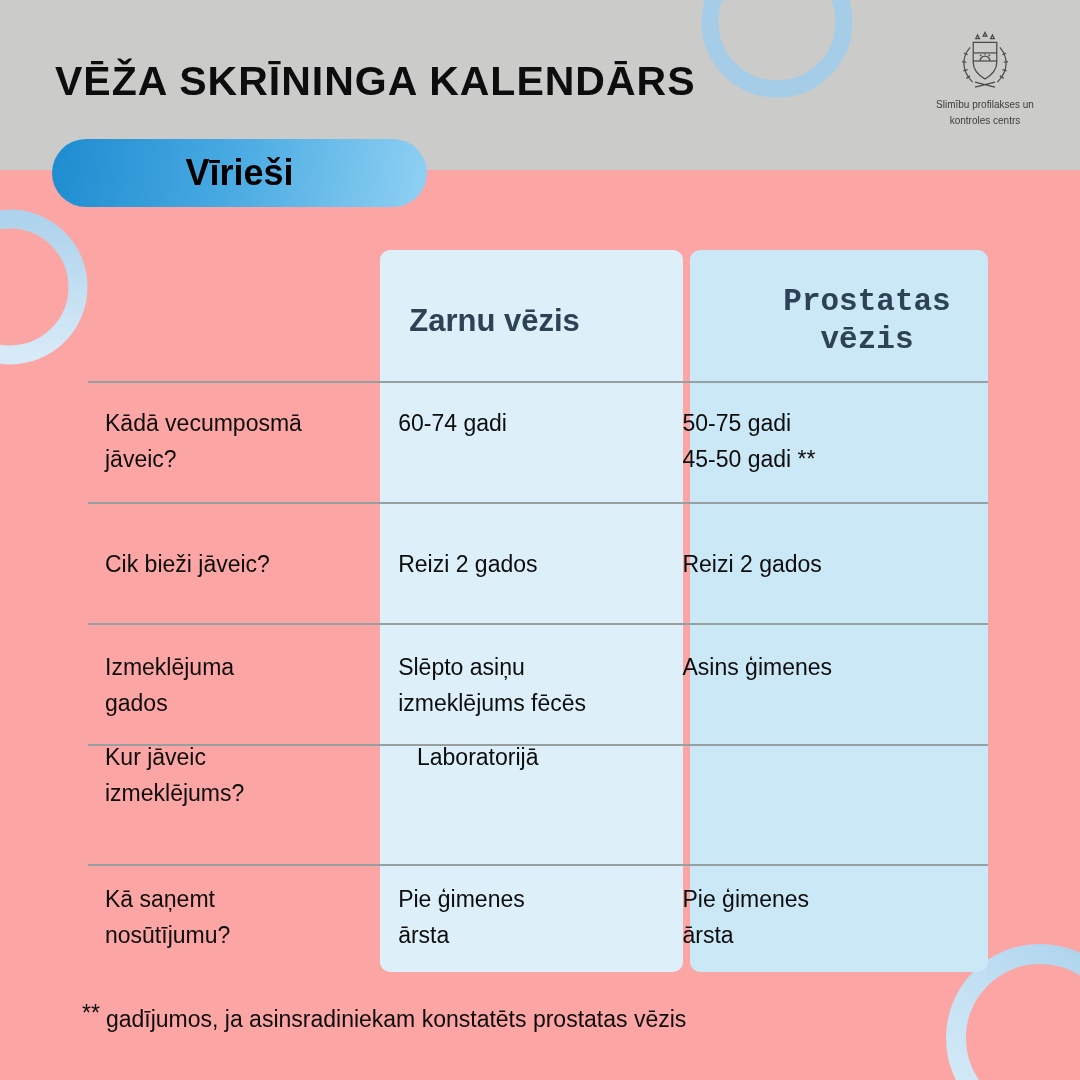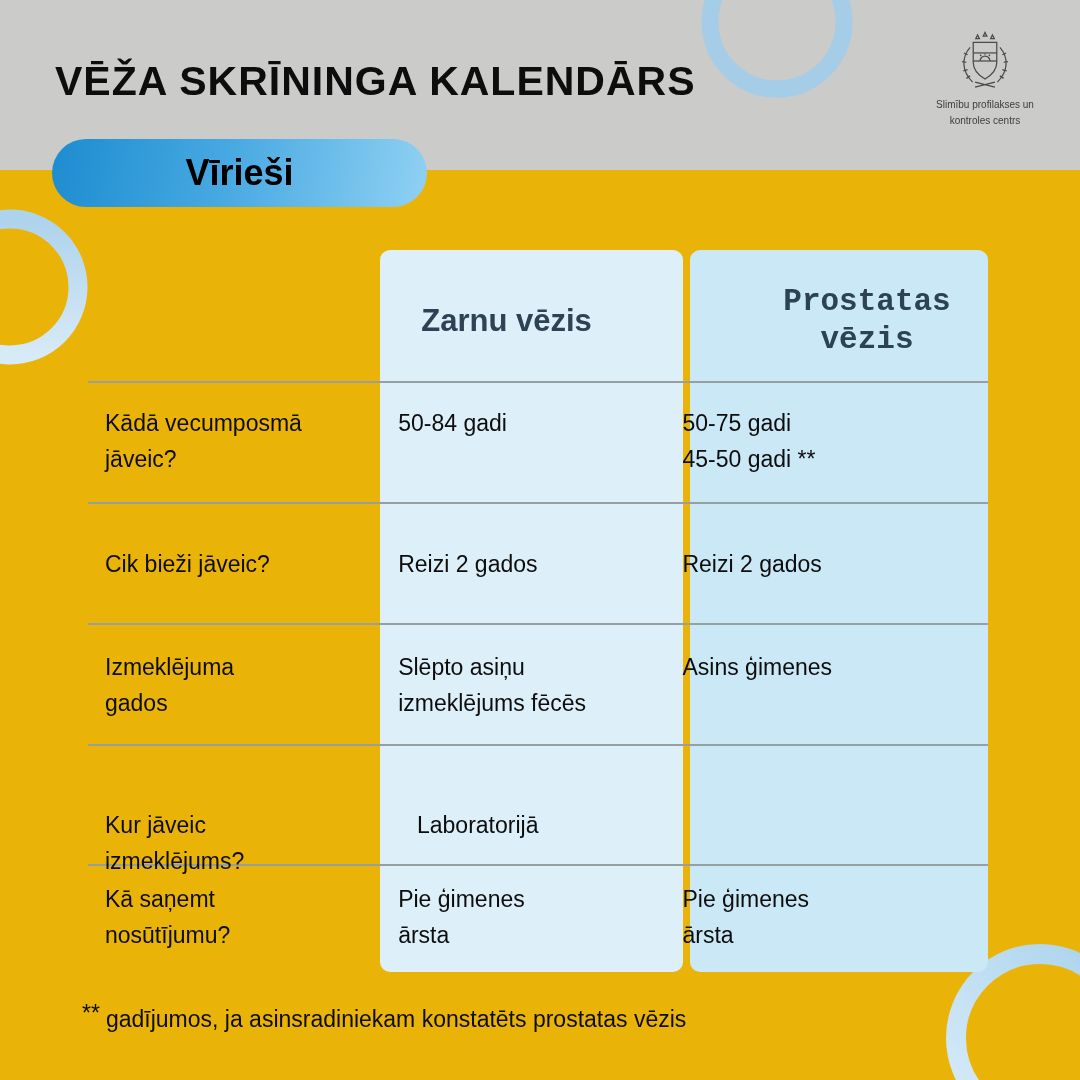--- a/index.html
+++ b/index.html
@@ -1,45 +1,45 @@
 <!DOCTYPE html>
 <html><head>
 <meta charset="utf-8">
 <style>
   html,body{margin:0;padding:0;background:#ffffff;}
-  .stage{position:relative;width:1080px;height:1080px;background:#eab308;overflow:hidden;
+  .stage{position:relative;width:1080px;height:1080px;background:#fca5a5;overflow:hidden;
          font-family:"Liberation Sans", sans-serif;color:#0d0d0d;}
   .band{position:absolute;left:0;top:0;width:1080px;height:170px;background:#cbcbc9;}
   .rings{position:absolute;left:0;top:0;width:1080px;height:1080px;pointer-events:none;}
   .page-title{position:absolute;left:55px;top:58px;font-size:41px;font-weight:bold;
               letter-spacing:1px;color:#0d0d0d;white-space:nowrap;}
   .badge{position:absolute;left:52px;top:139px;width:375px;height:68px;border-radius:34px;
          background:linear-gradient(100deg,#1d8cd0 0%,#49aae2 48%,#90d1f3 100%);
          display:flex;align-items:center;justify-content:center;
          font-size:36px;font-weight:bold;color:#000;}
   .logo{position:absolute;left:903px;top:28px;width:164px;text-align:center;}
   .logo-emblem{display:block;margin:0 auto;}
   .logo-text{font-size:10px;line-height:16px;color:#3d3d3d;margin-top:3px;white-space:pre-line;}
 
   .colstrip{position:absolute;top:250px;height:722px;border-radius:10px;}
   .strip-z{left:380px;width:303px;background:#ddeff8;}
   .strip-p{left:690px;width:298px;background:#cbe8f6;}
 
   .colhead{position:absolute;top:250px;height:131px;box-sizing:border-box;padding-top:10px;
            display:flex;align-items:center;justify-content:center;text-align:center;
            font-size:31px;font-weight:bold;color:#2d4355;line-height:38px;white-space:pre-line;}
-  .head-z{left:380px;width:253px;border-radius:26px;}
+  .head-z{left:368px;width:253px;border-radius:26px;}
   .head-p{left:718px;width:298px;font-family:Liberation Mono, monospace;}
 
   .divider{position:absolute;left:88px;width:900px;height:2px;background:#96a0a3;}
   .d1{top:381px}.d2{top:502px}.d3{top:623px}.d4{top:744px}.d5{top:864px}
 
   .trow{position:absolute;left:88px;width:900px;display:flex;align-items:flex-start;}
   .r1{top:381px;height:121px}.r2{top:502px;height:121px}.r3{top:623px;height:121px}
-  .r4{top:780px;height:120px}.r5{top:864px;height:108px}
+  .r4{top:712px;height:120px}.r5{top:864px;height:108px}
   .r1 .cell{padding-top:24px}.r2 .cell{padding-top:44px}.r3 .cell{padding-top:26px}
   .r4 .cell{padding-top:27px}.r5 .cell{padding-top:17px}
   .cell{box-sizing:border-box;font-size:23px;line-height:36px;white-space:pre-line;color:#0d0d0d;}
   .cell-label{width:292px;padding-left:17px;}
   .cell-z{width:303px;padding-left:37px;}
   .cell-gap{width:7px;}
   .cell-p{width:358px;padding-left:30px;}
 
   .footnote{position:absolute;left:82px;top:1006px;font-size:23px;color:#0d0d0d;}
   .fn-marker{position:relative;top:-6px;margin-right:6px;}
@@ -99,21 +99,21 @@
 
     <div class="divider d1"></div>
     <div class="divider d2"></div>
     <div class="divider d3"></div>
     <div class="divider d4"></div>
     <div class="divider d5"></div>
 
     <div class="trow r1">
       <div class="cell cell-label">Kādā vecumposmā
 jāveic?</div>
-      <div class="cell cell-z">50-84 gadi</div>
+      <div class="cell cell-z">60-74 gadi</div>
       <div class="cell-gap"></div>
       <div class="cell cell-p">50-75 gadi
 45-50 gadi **</div>
     </div>
 
     <div class="trow r2">
       <div class="cell cell-label">Cik bieži jāveic?</div>
       <div class="cell cell-z">Reizi 2 gados</div>
       <div class="cell-gap"></div>
       <div class="cell cell-p">Reizi 2 gados</div>

